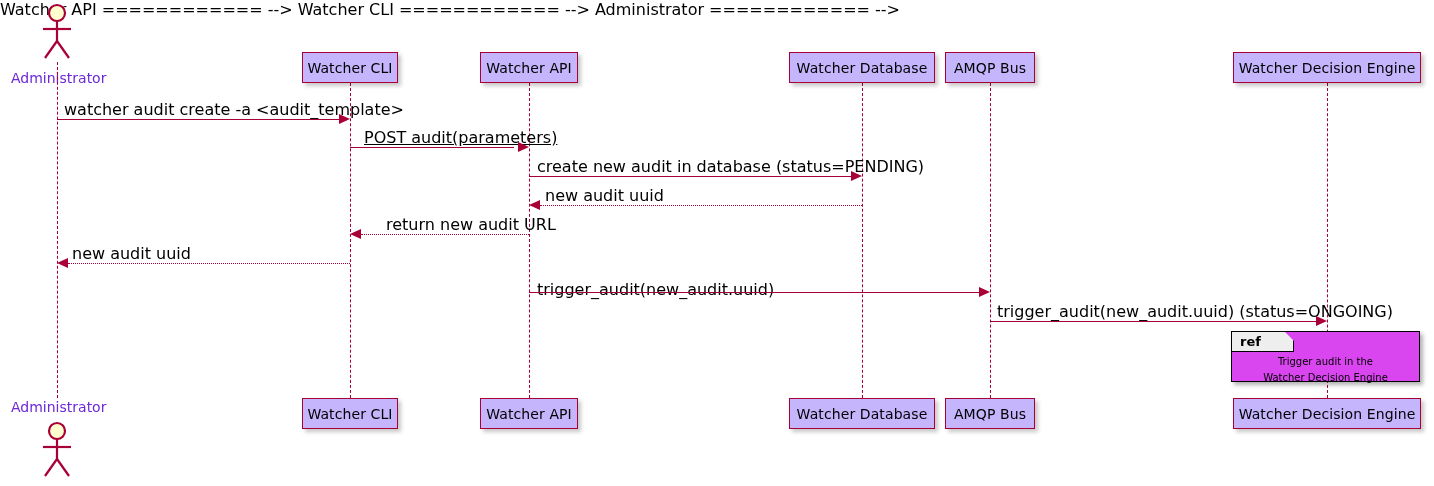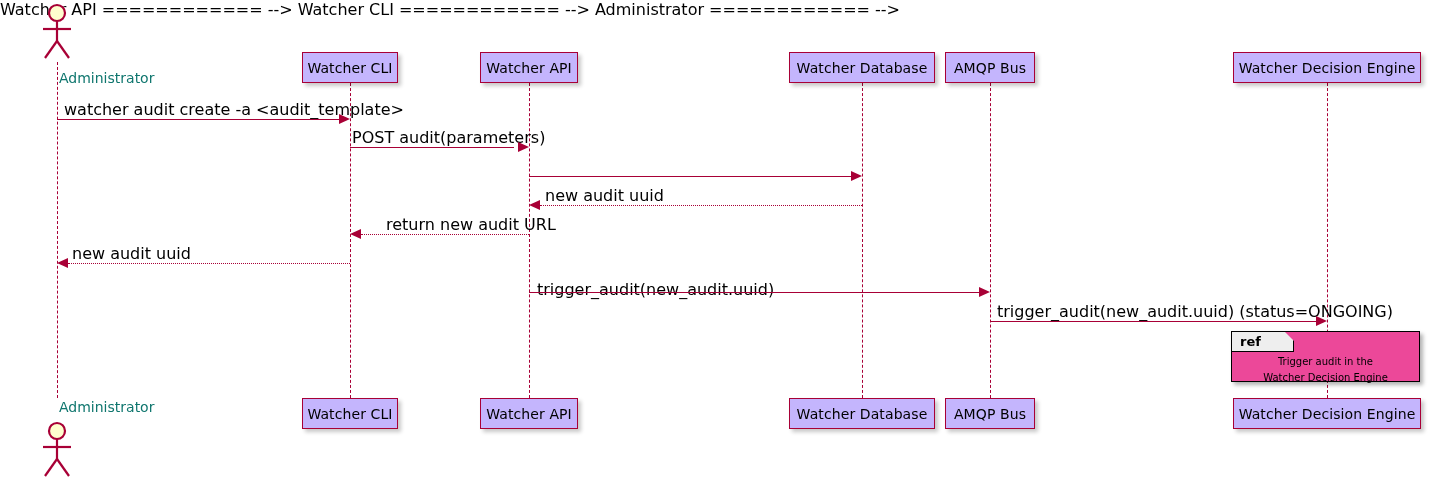--- a/index.html
+++ b/index.html
@@ -30,23 +30,22 @@
     align-items: center;
     justify-content: center;
     white-space: nowrap;
     box-shadow: 3px 3px 4px rgba(0,0,0,0.22);
     letter-spacing: 0.1px;
   }
   
   .actor-label {
     position: absolute;
     font-size: 14px;
-    color: #0f766e;
+    color: #6d28d9;
     white-space: nowrap;
-    margin-left: 48px;
   }
   .actor-fig {
     position: absolute;
   }
   
   .lifeline {
     position: absolute;
     width: 0;
     border-left: 1.5px dashed #A80036;
   }
@@ -78,21 +77,21 @@
     position: absolute;
     font-size: 16px;
     color: #000000;
     white-space: nowrap;
     line-height: 1;
   }
   
   .ref-box {
     position: absolute;
     box-sizing: border-box;
-    background: #ec4899;
+    background: #d946ef;
     border: 1.5px solid #000000;
     box-shadow: 3px 3px 4px rgba(0,0,0,0.30);
   }
   .ref-tab {
     position: absolute;
     left: 0;
     top: 0;
     height: 20px;
     box-sizing: border-box;
     background: #EEEEEE;
@@ -164,25 +163,26 @@
   <div class="participant" style="left:789px; top:398px; width:146px; height:31px;">Watcher Database</div>
   <div class="participant" style="left:945px; top:398px; width:90px; height:31px;">AMQP Bus</div>
   <div class="participant" style="left:1233px; top:398px; width:188px; height:31px;">Watcher Decision Engine</div>
 
   
   <div class="msg-label" style="left:64px; top:102px;">watcher audit create -a &lt;audit_template&gt;</div>
   <div class="msg-line" style="left:57px; top:119px; width:285px;"></div>
   <div class="arrow-head right" style="left:339px; top:114px;"></div>
 
   
-  <div class="msg-label" style="left:352px; top:130px;">POST audit(parameters)</div>
+  <div class="msg-label" style="left:364px; top:130px;text-decoration:underline;">POST audit(parameters)</div>
   <div class="msg-line" style="left:350px; top:147px; width:164px;"></div>
   <div class="arrow-head right" style="left:518px; top:142px;"></div>
 
   
+  <div class="msg-label" style="left:537px; top:159px;">create new audit in database (status=PENDING)</div>
   <div class="msg-line" style="left:529px; top:176px; width:322px;"></div>
   <div class="arrow-head right" style="left:851px; top:171px;"></div>
 
    Watcher API ============ --&gt;
   <div class="msg-label" style="left:545px; top:188px;">new audit uuid</div>
   <div class="msg-line dotted" style="left:540px; top:205px; width:322px;"></div>
   <div class="arrow-head left" style="left:529px; top:200px;"></div>
 
    Watcher CLI ============ --&gt;
   <div class="msg-label" style="left:386px; top:217px;">return new audit URL</div>

